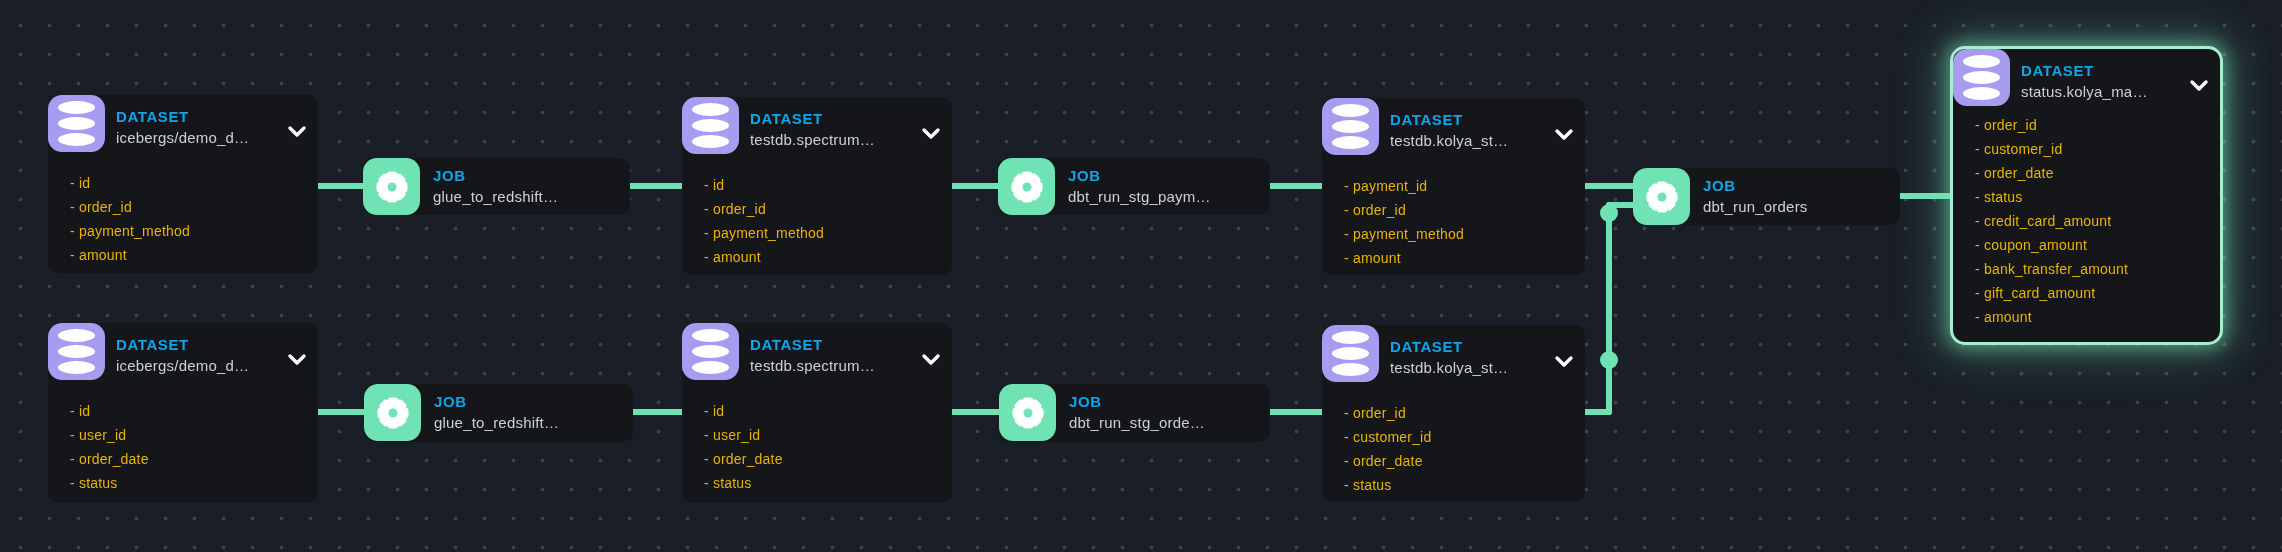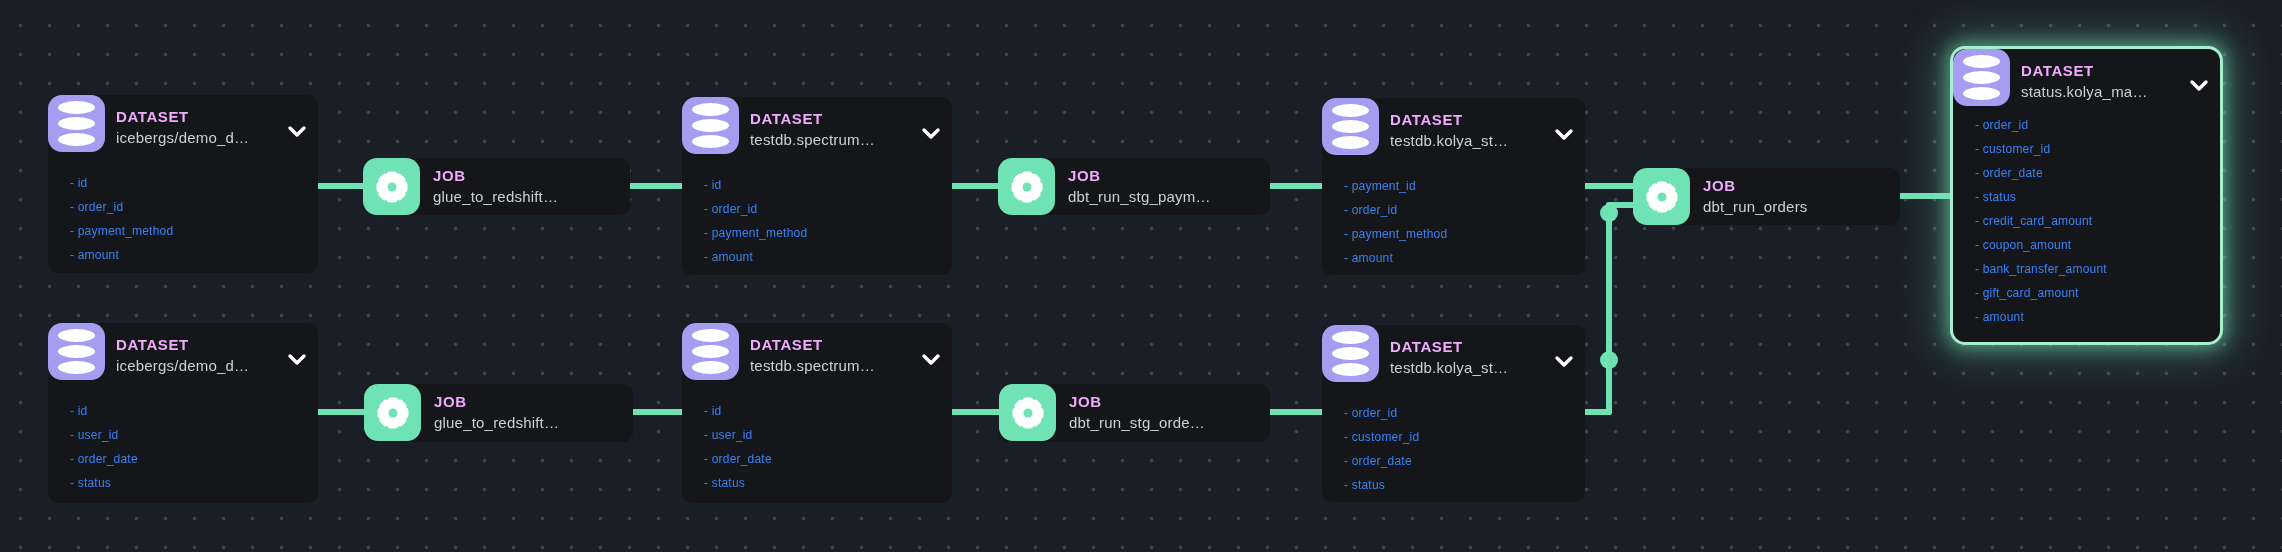--- a/index.html
+++ b/index.html
@@ -48,21 +48,21 @@
     align-items: center;
     justify-content: center;
     z-index: 4;
   }
   .dataset-icon { background: #a69df0; }
   .job-icon     { background: #6fe3b4; }
 
   .node-head { position: absolute; left: 68px; top: 11px; right: 34px; }
   .job .node-head { left: 70px; top: 7px; right: 14px; }
   .node-kind {
-    color: #f0abfc;
+    color: #0ea5e9;
     font-size: 15px;
     font-weight: 700;
     letter-spacing: 0.6px;
     line-height: 21px;
     white-space: nowrap;
   }
   .node-name {
     color: #ccd1d7;
     font-size: 15px;
     font-weight: 500;
@@ -79,22 +79,22 @@
     cursor: pointer;
   }
   .chevron svg { display: block; }
 
   .fields {
     position: absolute;
     left: 22px; top: 76px;
     list-style: none;
   }
   .fields li {
-    color: #3b82f6;
-    font-size: 12px;
+    color: #eab308;
+    font-size: 14px;
     line-height: 24px;
     letter-spacing: 0.2px;
     white-space: nowrap;
   }
   .fields li::before { content: "- "; }
 
   .node.selected {
     border-radius: 12px;
     box-shadow:
       0 0 0 3px #a5efcf,

